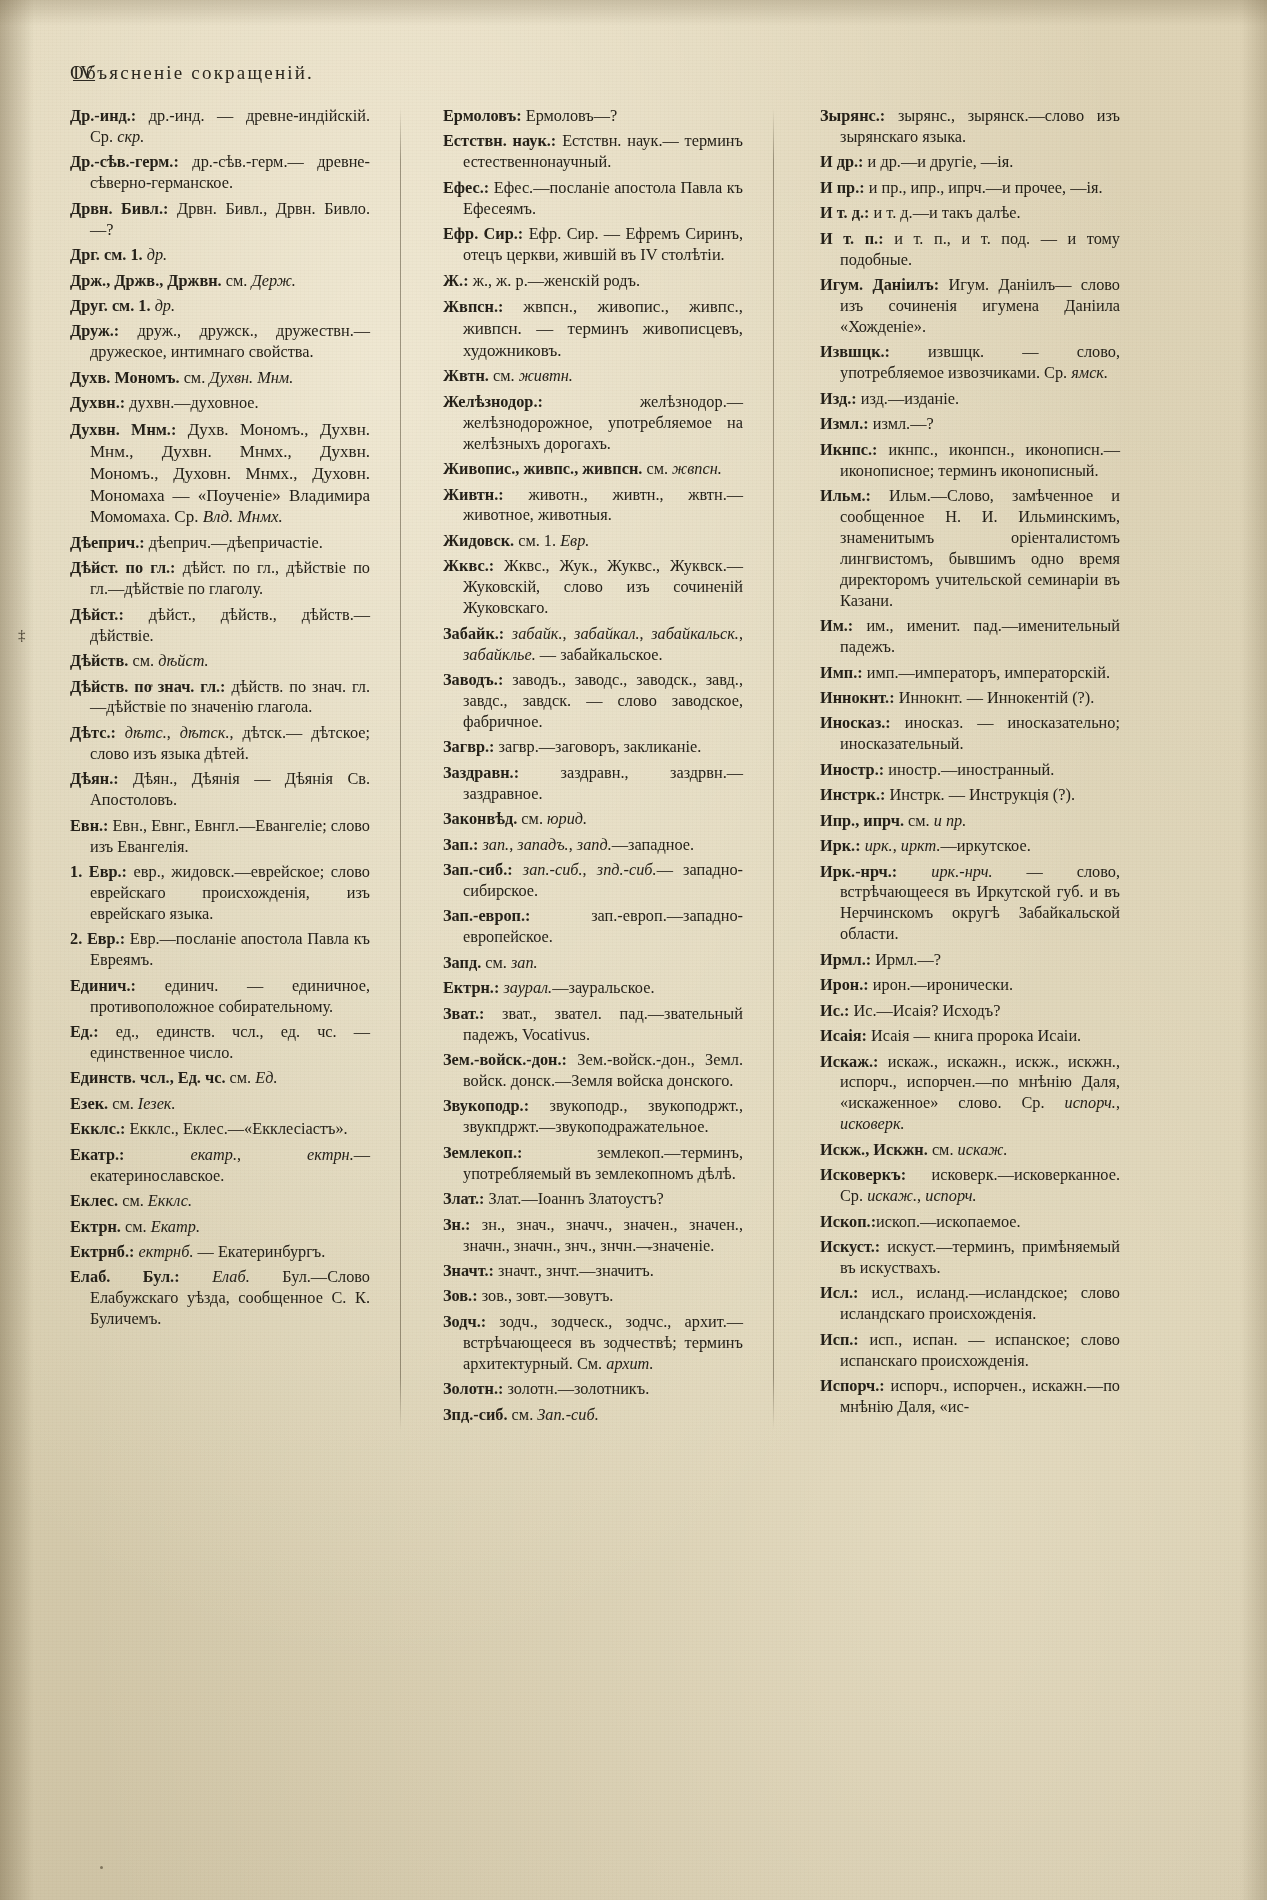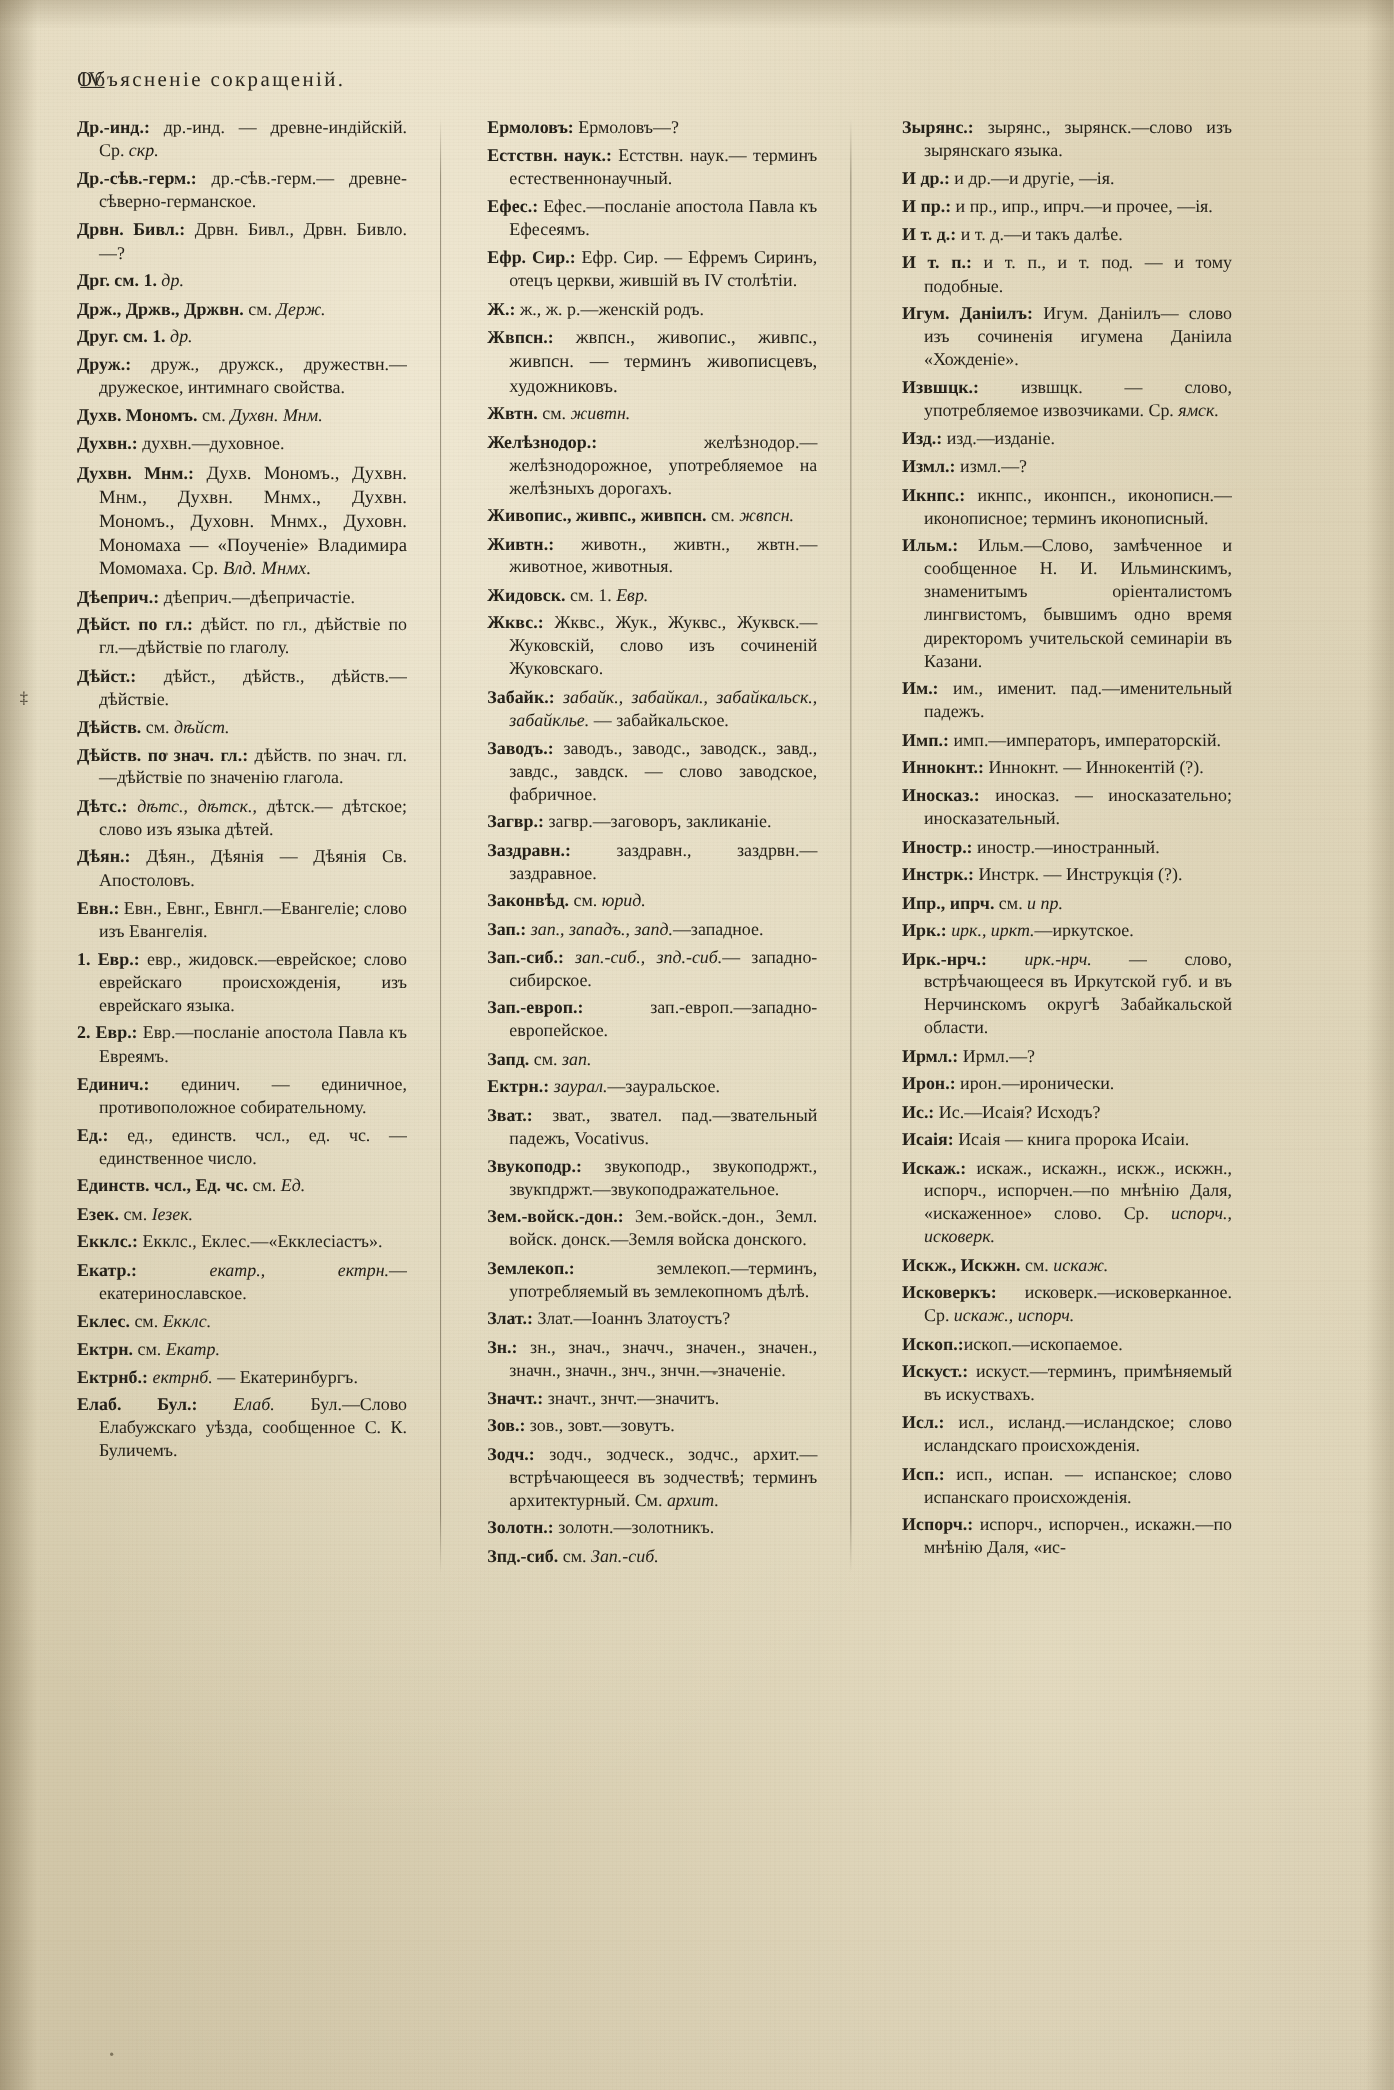--- a/index.html
+++ b/index.html
@@ -206,22 +206,22 @@
           <div class="entry"><b>Заводъ.:</b> заводъ., заводс., заводск., завд., завдс., завдск. — слово заводское, фабричное.</div>
           <div class="entry"><b>Загвр.:</b> загвр.—заговоръ, закликаніе.</div>
           <div class="entry"><b>Заздравн.:</b> заздравн., заздрвн.— заздравное.</div>
           <div class="entry"><b>Законвѣд.</b> см. <i>юрид.</i></div>
           <div class="entry"><b>Зап.:</b> <i>зап.</i>, <i>западъ.</i>, <i>запд.</i>—западное.</div>
           <div class="entry"><b>Зап.-сиб.:</b> <i>зап.-сиб.</i>, <i>зпд.-сиб.</i>— западно-сибирское.</div>
           <div class="entry"><b>Зап.-европ.:</b> зап.-европ.—западно-европейское.</div>
           <div class="entry"><b>Запд.</b> см. <i>зап.</i></div>
           <div class="entry"><b>Ектрн.:</b> <i>заурал.</i>—зауральское.</div>
           <div class="entry"><b>Зват.:</b> зват., звател. пад.—звательный падежъ, Vocativus.</div>
+          <div class="entry"><b>Зем.-войск.-дон.:</b> Зем.-войск.-дон., Земл. войск. донск.—Земля войска донского.</div>
           <div class="entry"><b>Звукоподр.:</b> звукоподр., звукоподржт., звукпдржт.—звукоподражательное.</div>
-          <div class="entry"><b>Зем.-войск.-дон.:</b> Зем.-войск.-дон., Земл. войск. донск.—Земля войска донского.</div>
           <div class="entry"><b>Землекоп.:</b> землекоп.—терминъ, употребляемый въ землекопномъ дѣлѣ.</div>
           <div class="entry"><b>Злат.:</b> Злат.—Іоаннъ Златоустъ?</div>
           <div class="entry"><b>Зн.:</b> зн., знач., значч., значен., значен., значн., значн., знч., знчн.—значеніе.</div>
           <div class="entry"><b>Значт.:</b> значт., знчт.—значитъ.</div>
           <div class="entry"><b>Зов.:</b> зов., зовт.—зовутъ.</div>
           <div class="entry"><b>Зодч.:</b> зодч., зодческ., зодчс., архит.—встрѣчающееся въ зодчествѣ; терминъ архитектурный. См. <i>архит.</i></div>
           <div class="entry"><b>Золотн.:</b> золотн.—золотникъ.</div>
           <div class="entry"><b>Зпд.-сиб.</b> см. <i>Зап.-сиб.</i></div>
         </div>
       <div class="rule"></div>

